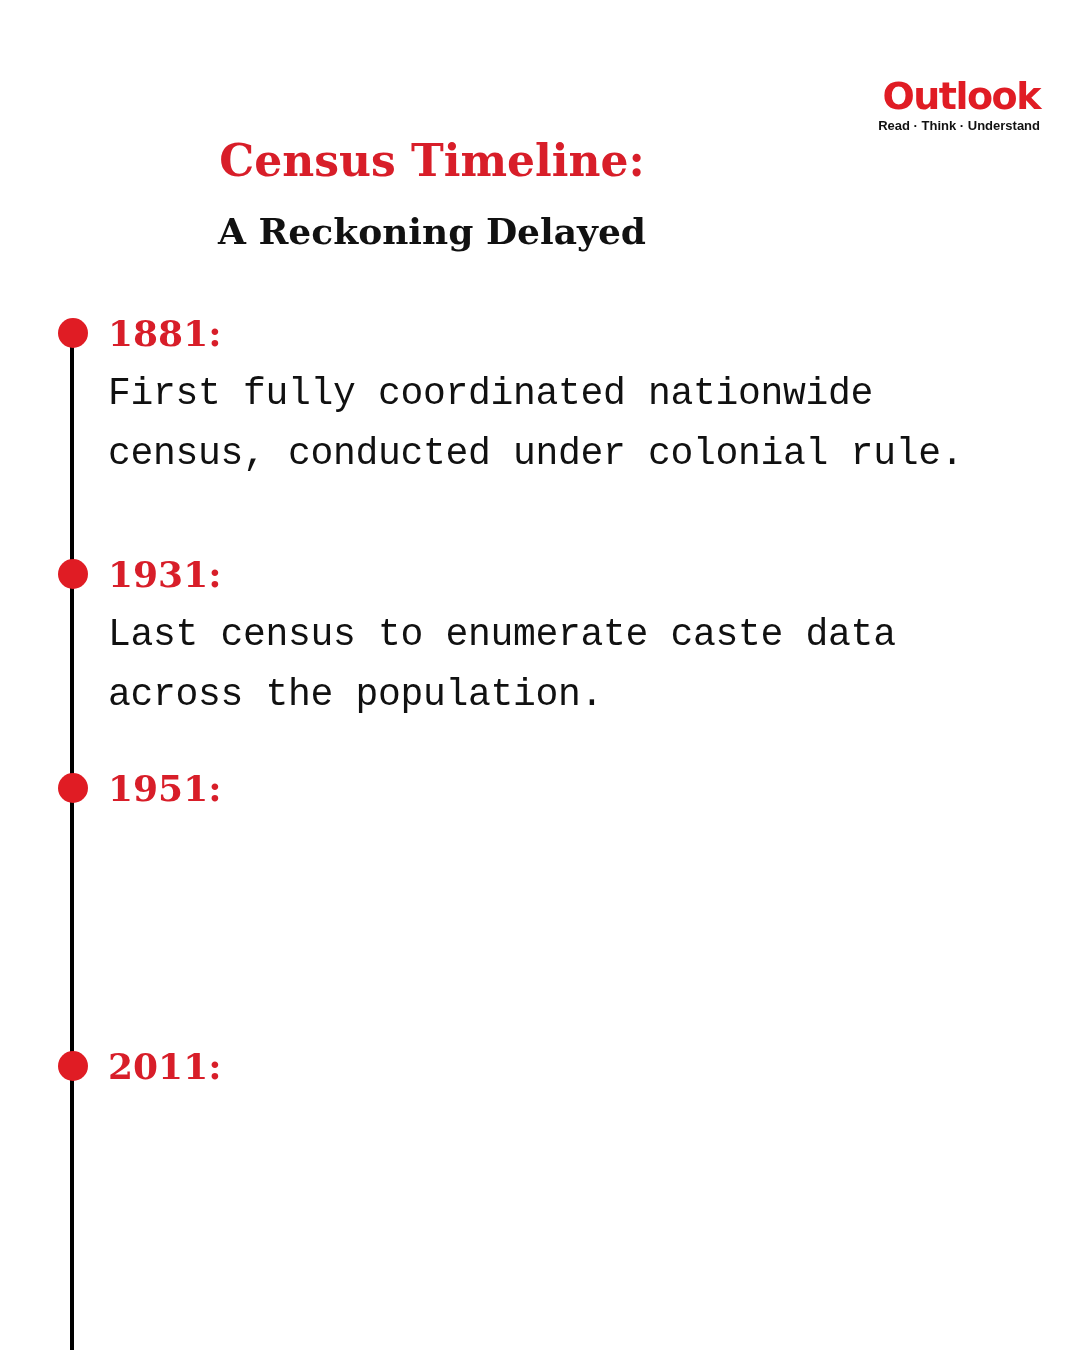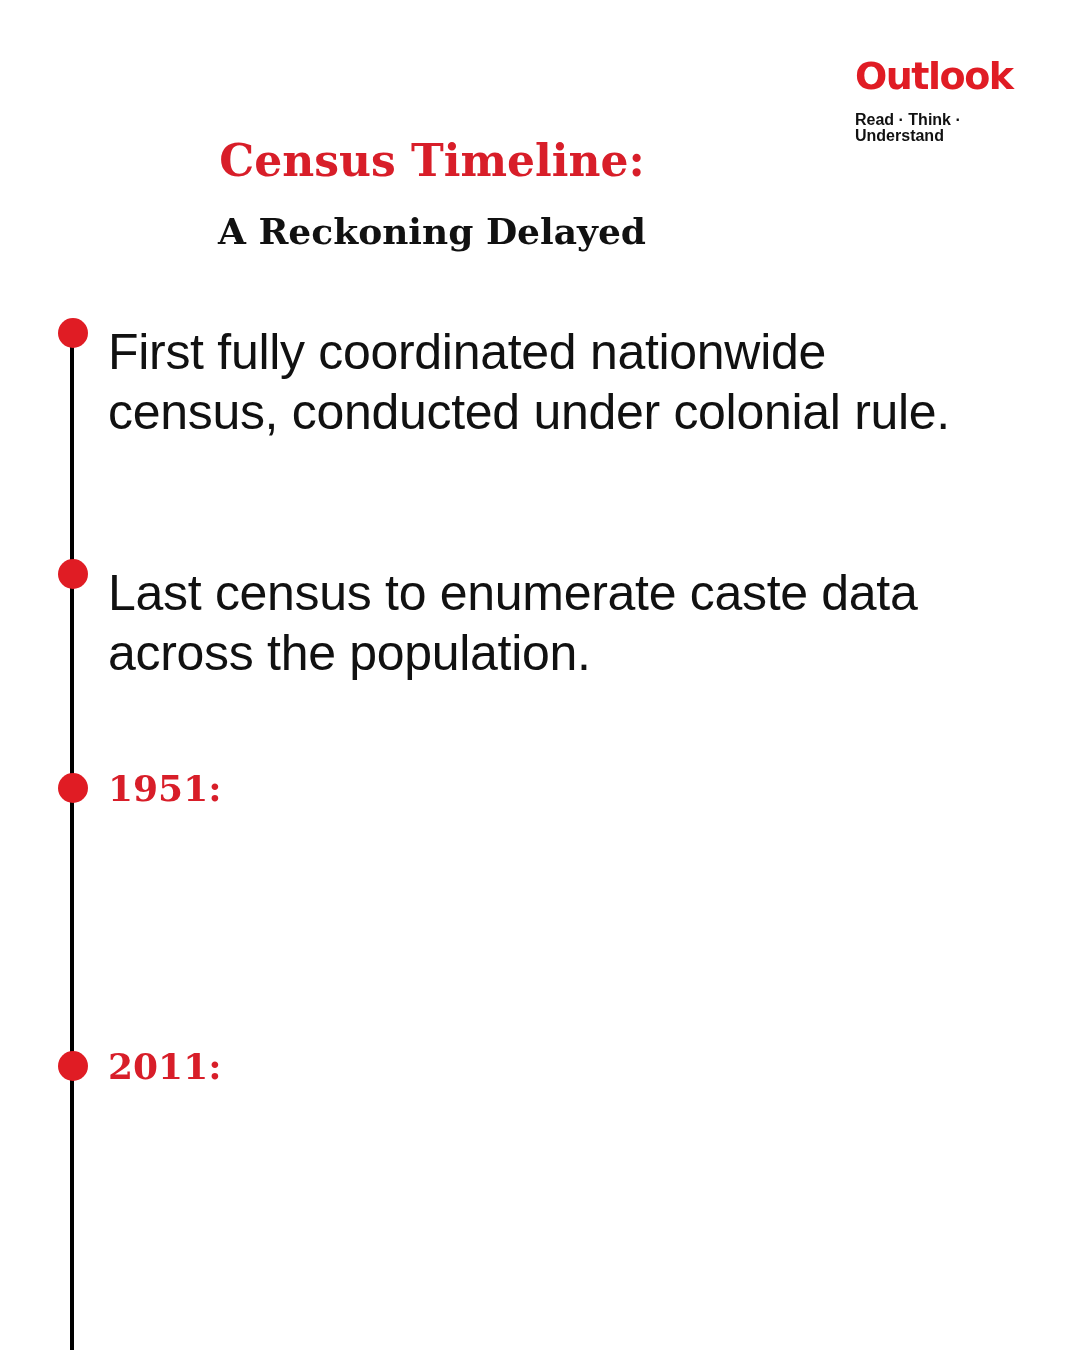--- a/index.html
+++ b/index.html
@@ -1,48 +1,50 @@
 <!DOCTYPE html>
 <html><head>
   <meta charset="utf-8">
   <style>
     html, body { margin:0; padding:0; }
     body { width:1080px; height:1350px; background:#ffffff; position:relative; overflow:hidden; }
-    .logo { position:absolute; left:855px; top:56px; width:185px; text-align:left; }
+    .logo { position:absolute; left:855px; top:76px; width:185px; text-align:right; }
     .logo-word { font-family:"DejaVu Sans", sans-serif; font-weight:bold; font-size:38px; color:#e01c24; letter-spacing:-1.5px; line-height:40px; }
-    .logo-tag { font-family:"Liberation Sans", sans-serif; font-weight:bold; font-size:16px; color:#111; line-height:16px; margin-top:16px; }
+    .logo-tag { font-family:"Liberation Sans", sans-serif; font-weight:bold; font-size:13px; color:#111; line-height:16px; margin-top:2px; }
     .title { position:absolute; left:0; width:864px; text-align:center; font-family:"DejaVu Serif", serif; font-weight:bold; }
     .title1 { top:134px; font-size:44px; color:#d81e29; line-height:54px; }
     .title2 { top:204px; font-size:36px; color:#111; line-height:54px; }
     .line { position:absolute; left:70px; top:330px; width:4px; height:1020px; background:#000; }
     .entry { position:absolute; left:108px; width:900px; }
     .dot { position:absolute; left:-50px; top:6px; width:30px; height:30px; border-radius:50%; background:#e01c24; }
     .year { font-family:"DejaVu Serif", serif; font-weight:bold; font-size:36px; color:#d81e29; line-height:42px; }
-    .desc { font-family:Liberation Sans, sans-serif; font-size:50px; color:#111; line-height:60px; margin-top:10px; letter-spacing:-0.3px; }
+    .desc { font-family:Liberation Mono, monospace; font-size:38px; color:#111; line-height:60px; margin-top:10px; letter-spacing:-0.3px; }
   </style>
 </head>
 <body>
 
 <div class="logo">
   <div class="logo-word">Outlook</div>
   <div class="logo-tag">Read · Think · Understand</div>
 </div>
 
 <div class="title title1">Census Timeline:</div>
 <div class="title title2">A Reckoning Delayed</div>
 
 <div class="line"></div>
 
 <div class="entry" style="top:312px;">
   <div class="dot"></div>
+  <div class="year">1881:</div>
   <div class="desc">First fully coordinated nationwide census, conducted under colonial rule.</div>
 </div>
 
 <div class="entry" style="top:553px;">
   <div class="dot"></div>
+  <div class="year">1931:</div>
   <div class="desc">Last census to enumerate caste data across the population.</div>
 </div>
 
 <div class="entry" style="top:767px;">
   <div class="dot"></div>
   <div class="year">1951:</div>
 </div>
 
 <div class="entry" style="top:1045px;">
   <div class="dot"></div>

